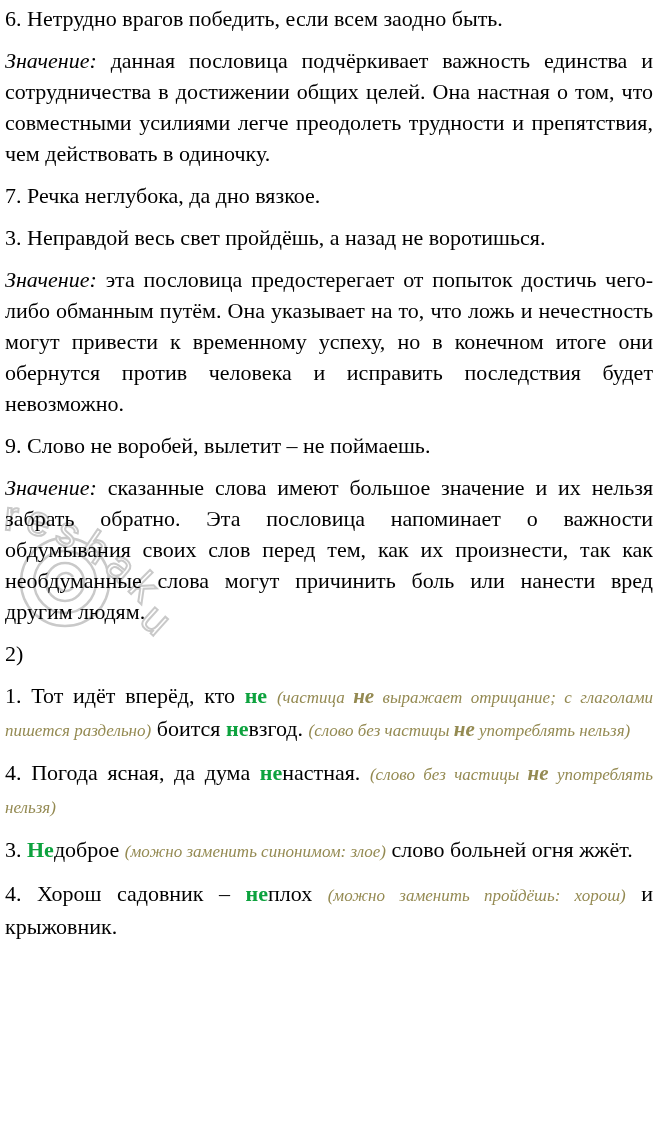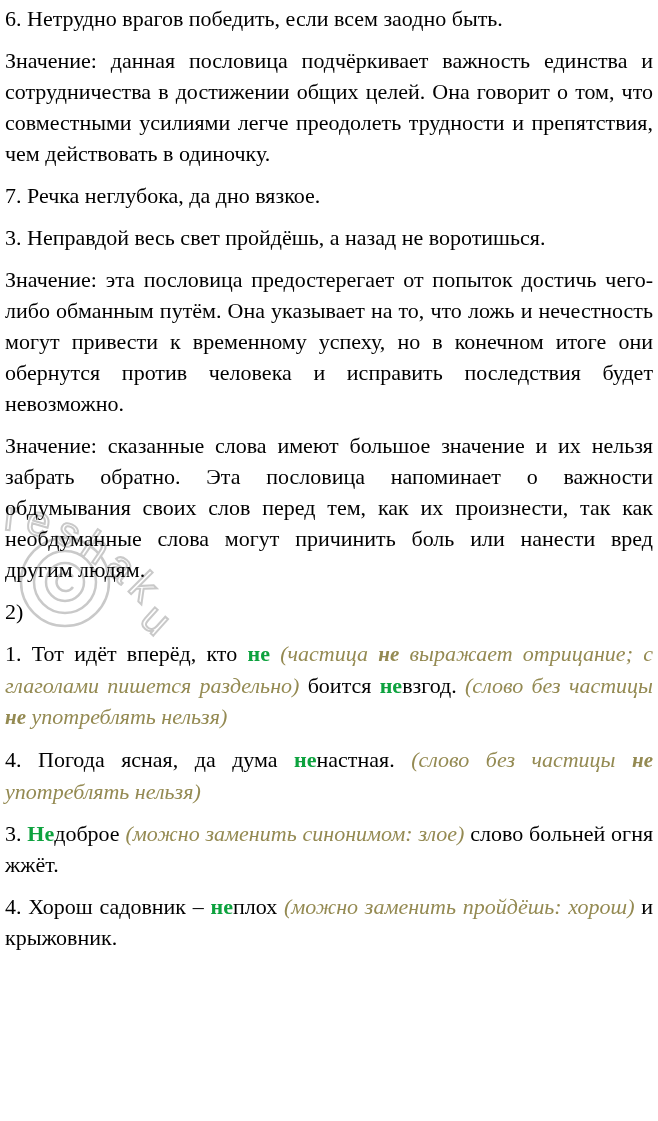--- a/index.html
+++ b/index.html
@@ -28,23 +28,23 @@
     z-index:1;
     padding:3px 5px 0 5px;
   }
   .content p{
     margin:0 0 11px 0;
     font-size:22px;
     line-height:31px;
     text-align:justify;
   }
   .run{white-space:pre-wrap;}
-  .run-meaning-label{}
+  .run-meaning-label{font-style:italic;}
   .run-green-bold{color:var(--green);font-weight:700;}
-  .run-annotation{color:var(--olive);font-style:italic;font-size:22px;}
+  .run-annotation{color:var(--olive);font-style:italic;font-size:17px;}
   .run-annotation-bold{color:var(--olive);font-style:italic;font-weight:700;font-size:21px;}
   .wm-text{
     font-family:"Liberation Sans","DejaVu Sans",sans-serif;
     font-size:42px;
     letter-spacing:7px;
     fill:#ffffff;
     fill-opacity:0.85;
     stroke:var(--wm);
     stroke-width:2;
   }
@@ -64,24 +64,25 @@
     <circle class="wm-ring" cx="65" cy="130" r="19"></circle>
     <path class="wm-ring" d="M 73 135 A 9 9 0 1 1 73 125"></path>
     <text class="wm-text">
       <textPath href="#wm-curve">reshak</textPath>
     </text>
     <text class="wm-text" x="138" y="170" transform="rotate(42 138 170)">u</text>
   </svg>
 
   <div class="content" id="doc-content">
       <p><span class="run run-normal">6. Нетрудно врагов победить, если всем заодно быть.</span></p>
-      <p><span class="run run-meaning-label">Значение: </span><span class="run run-normal">данная пословица подчёркивает важность единства и сотрудничества в достижении общих целей. Она говорит о том, что совместными усилиями легче преодолеть трудности и препятствия, чем действовать в одиночку.</span></p>
+      <p><span class="run run-meaning-label">Значение: </span><span class="run run-normal">данная пословица подчёркивает важность единства и сотрудничества в достижении общих целей. Она настная о том, что совместными усилиями легче преодолеть трудности и препятствия, чем действовать в одиночку.</span></p>
       <p><span class="run run-normal">7. Речка неглубока, да дно вязкое.</span></p>
       <p><span class="run run-normal">3. Неправдой весь свет пройдёшь, а назад не воротишься.</span></p>
       <p><span class="run run-meaning-label">Значение: </span><span class="run run-normal">эта пословица предостерегает от попыток достичь чего-либо обманным путём. Она указывает на то, что ложь и нечестность могут привести к временному успеху, но в конечном итоге они обернутся против человека и исправить последствия будет невозможно.</span></p>
+      <p><span class="run run-normal">9. Слово не воробей, вылетит – не поймаешь.</span></p>
       <p><span class="run run-meaning-label">Значение: </span><span class="run run-normal">сказанные слова имеют большое значение и их нельзя забрать обратно. Эта пословица напоминает о важности обдумывания своих слов перед тем, как их произнести, так как необдуманные слова могут причинить боль или нанести вред другим людям.</span></p>
       <p><span class="run run-normal">2)</span></p>
       <p><span class="run run-normal">1. Тот идёт вперёд, кто </span><span class="run run-green-bold">не</span><span class="run run-normal"> </span><span class="run run-annotation">(частица </span><span class="run run-annotation-bold">не</span><span class="run run-annotation"> выражает отрицание; с глаголами пишется раздельно)</span><span class="run run-normal"> боится </span><span class="run run-green-bold">не</span><span class="run run-normal">взгод. </span><span class="run run-annotation">(слово без частицы </span><span class="run run-annotation-bold">не</span><span class="run run-annotation"> употреблять нельзя)</span></p>
       <p><span class="run run-normal">4. Погода ясная, да дума </span><span class="run run-green-bold">не</span><span class="run run-normal">настная. </span><span class="run run-annotation">(слово без частицы </span><span class="run run-annotation-bold">не</span><span class="run run-annotation"> употреблять нельзя)</span></p>
       <p><span class="run run-normal">3. </span><span class="run run-green-bold">Не</span><span class="run run-normal">доброе </span><span class="run run-annotation">(можно заменить синонимом: злое)</span><span class="run run-normal"> слово больней огня жжёт.</span></p>
       <p><span class="run run-normal">4. Хорош садовник – </span><span class="run run-green-bold">не</span><span class="run run-normal">плох </span><span class="run run-annotation">(можно заменить пройдёшь: хорош)</span><span class="run run-normal"> и крыжовник.</span></p>
     </div>
 
 </div>
 

